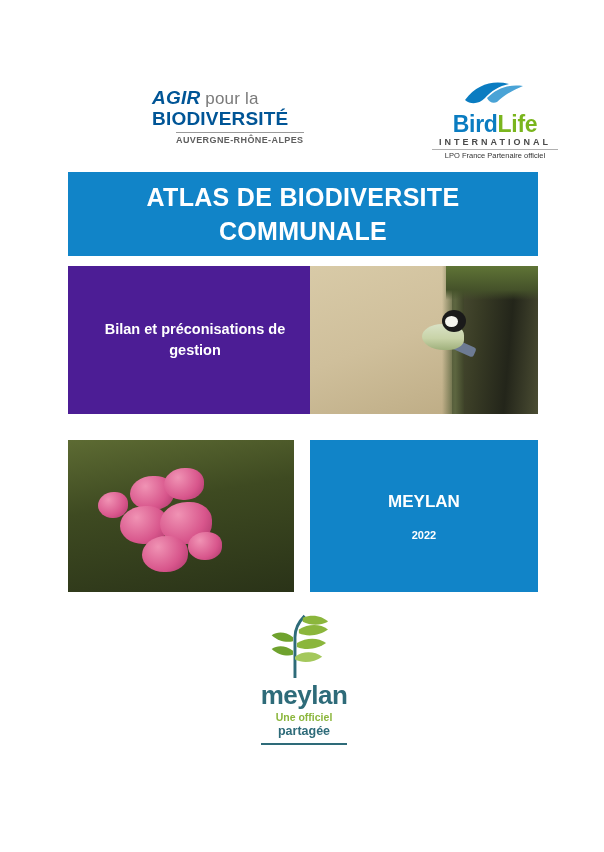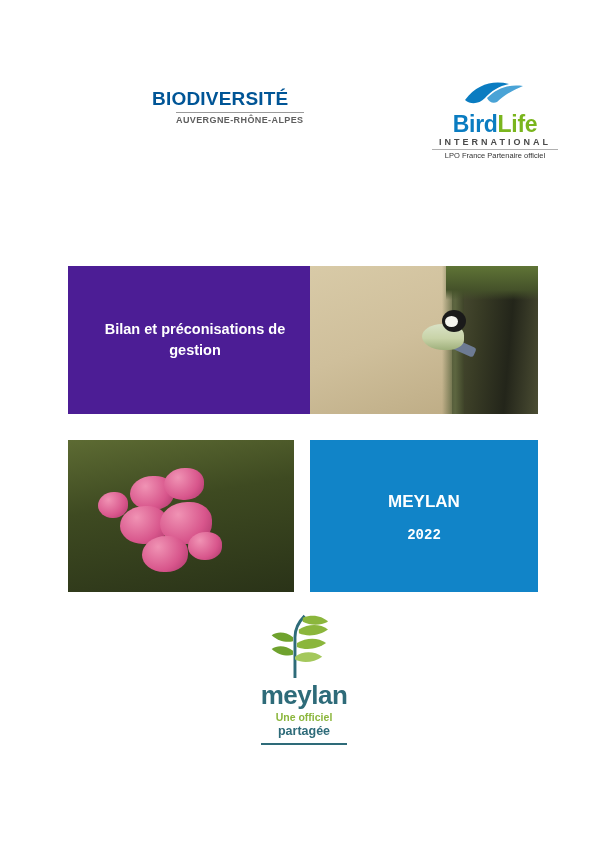--- a/index.html
+++ b/index.html
@@ -211,24 +211,23 @@
     align-items: center;
     justify-content: center;
     text-align: center;
   }
   .place-box .city {
     font-size: 17px;
     font-weight: bold;
     line-height: 38px;
   }
   .place-box .year {
-    font-size: 14px;
+    font-size: 11px;
     font-weight: bold;
     line-height: 28px;
-    font-family: Liberation Mono, monospace;
   }
 
   
   .meylan-logo {
     position: absolute;
     left: 252px;
     top: 612px;
     width: 104px;
     text-align: center;
   }
@@ -336,37 +335,44 @@
 </style>
 </head>
 <body>
 
 <div class="page">
 
   <div class="header">
 
 
     <div class="agir-block">
+      <div class="agir-line1">
+        <b>AGIR</b>
+        <span>pour la</span>
+      </div>
       <div class="agir-line2">BIODIVERSITÉ</div>
       <div class="agir-line3">AUVERGNE-RHÔNE-ALPES</div>
     </div>
 
     <div class="birdlife">
       <svg class="birdlife-bird" viewBox="0 0 120 30">
         <path d="M30 22 C42 6, 58 2, 74 6 C64 8, 56 13, 50 20 C44 26, 36 27, 30 22 Z" fill="#0a7cc1"></path>
         <path d="M52 20 C62 10, 74 6, 88 8 C78 12, 68 18, 62 24 C58 26, 54 24, 52 20 Z" fill="#4aa3d6"></path>
       </svg>
       <div class="birdlife-name">
         <span class="bird">Bird</span><span class="life">Life</span>
       </div>
       <div class="birdlife-intl">INTERNATIONAL</div>
       <div class="birdlife-partner">LPO France Partenaire officiel</div>
     </div>
   </div>
 
+  <div class="title-band">
+    <span>ATLAS DE BIODIVERSITE COMMUNALE</span>
+  </div>
 
   <div class="subtitle-box">
     <span>Bilan et préconisations de gestion</span>
   </div>
 
   <div class="photo-bird">
     <div class="bird-sky"></div>
     <div class="bird-trunk"></div>
     <div class="bird-moss"></div>
     <div class="bird-tail"></div>

